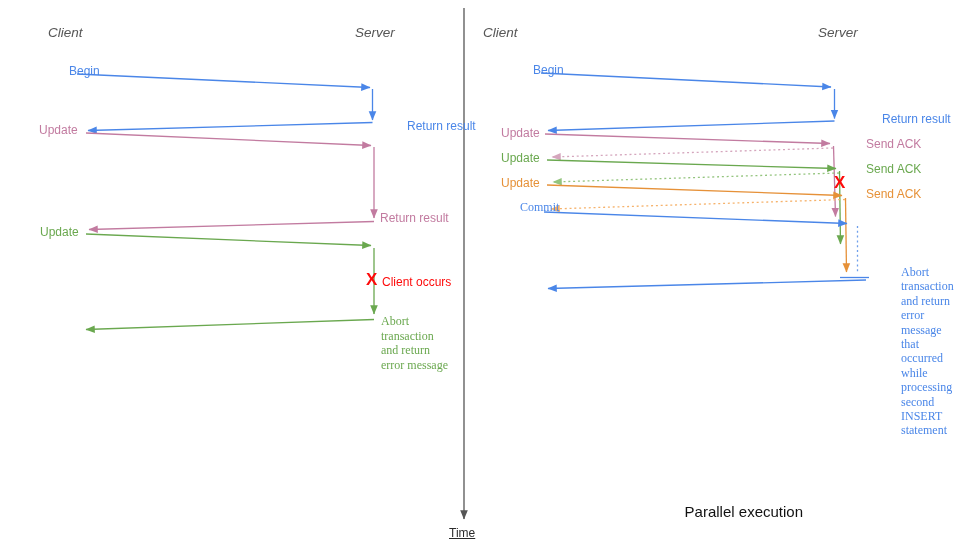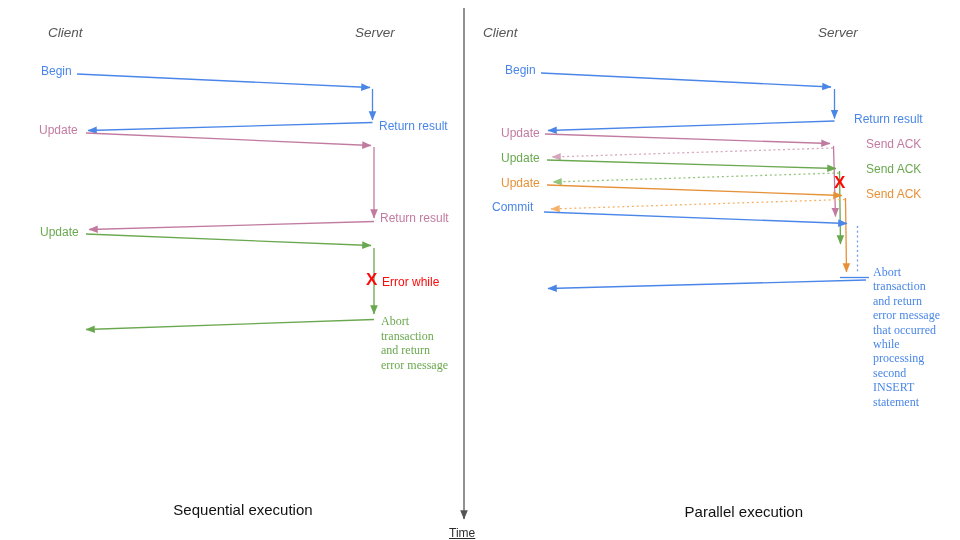--- a/index.html
+++ b/index.html
@@ -6,21 +6,21 @@
   #stage{
     position:relative;width:960px;height:540px;background:#ffffff;overflow:hidden;
     font-family:"Liberation Sans", sans-serif;
   }
   #arrows{position:absolute;left:0;top:0;width:960px;height:540px;}
   .lbl{position:absolute;font-size:12px;line-height:13px;white-space:nowrap;}
   .multiline{white-space:pre-line;line-height:14.5px;font-family:Liberation Serif, serif;}
   .hdr{font-style:italic;font-size:13.5px;color:#565656;}
   .title{font-size:15px;color:#111;text-align:center;white-space:nowrap;}
   .xmark{font-size:17px;font-weight:700;line-height:15px;}
-  .c-blue{color:#4a86e8;}
+  .c-blue{color:#4a86e8;margin-left:28px;}
   .c-pink{color:#c27ba0;}
   .c-green{color:#6aa84f;}
   .c-orange{color:#e69138;}
   .c-red{color:#fd0b0b;}
   .c-time{color:#2b2b2b;text-decoration:underline;}
   svg line{stroke-width:1.3;fill:none;}
   .s-blue{stroke:#4a86e8;}
   .s-lblue{stroke:#6d9eeb;}
   .s-pink{stroke:#c27ba0;}
   .s-lpink{stroke:#d5a6bd;}
@@ -107,45 +107,44 @@
   <span class="lbl hdr" style="left:48px;top:26px;">Client</span>
   <span class="lbl hdr" style="left:355px;top:26px;">Server</span>
 
   <span class="lbl c-blue" style="left:41px;top:65px;">Begin</span>
   <span class="lbl c-blue" style="left:379px;top:120px;">Return result</span>
   <span class="lbl c-pink" style="left:39px;top:124px;">Update</span>
   <span class="lbl c-pink" style="left:380px;top:212px;">Return result</span>
   <span class="lbl c-green" style="left:40px;top:226px;">Update</span>
 
   <span class="lbl c-red xmark" style="left:366px;top:272px;">X</span>
-  <span class="lbl c-red" style="left:382px;top:276px;">Error while</span>
+  <span class="lbl c-red" style="left:382px;top:276px;">Client occurs</span>
 
   <span class="lbl c-green multiline" style="left:381px;top:314px;">Abort
 transaction
 and return
 error message</span>
 
-  <span class="lbl title" style="left:158px;top:503px;width:170px;">Sequential execution</span>
 
   <span class="lbl hdr" style="left:483px;top:26px;">Client</span>
   <span class="lbl hdr" style="left:818px;top:26px;">Server</span>
 
   <span class="lbl c-blue" style="left:505px;top:64px;">Begin</span>
   <span class="lbl c-blue" style="left:854px;top:113px;">Return result</span>
 
   <span class="lbl c-pink" style="left:501px;top:127px;">Update</span>
   <span class="lbl c-pink" style="left:866px;top:138px;">Send ACK</span>
 
   <span class="lbl c-green" style="left:501px;top:152px;">Update</span>
   <span class="lbl c-green" style="left:866px;top:163px;">Send ACK</span>
 
   <span class="lbl c-orange" style="left:501px;top:177px;">Update</span>
   <span class="lbl c-orange" style="left:866px;top:188px;">Send ACK</span>
 
-  <span class="lbl c-blue" style="left:492px;top:201px;">Commit</span>
+  <span class="lbl c-blue" style="left:492px;top:201px;font-family:Liberation Serif, serif;">Commit</span>
 
   <span class="lbl c-red xmark" style="left:834px;top:175px;">X</span>
 
   <span class="lbl c-blue multiline" style="left:873px;top:265px;line-height:14.4px;">Abort
 transaction
 and return
 error message
 that occurred
 while
 processing

